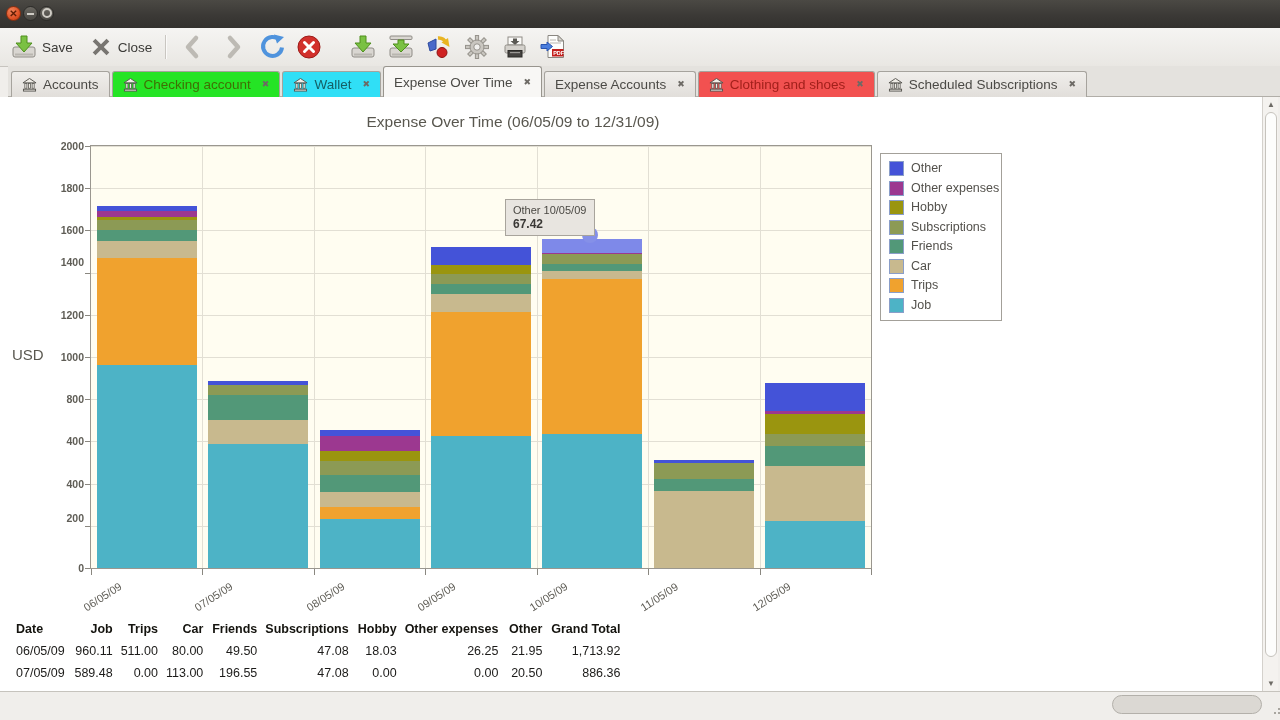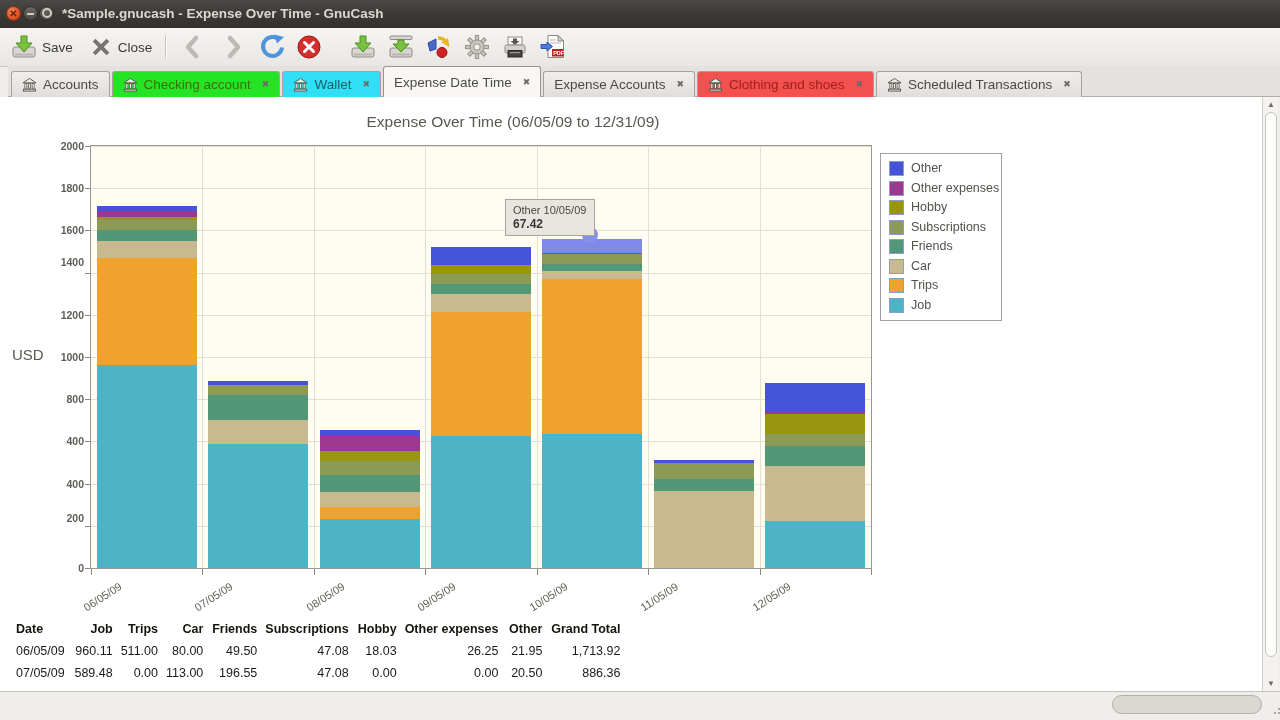--- a/index.html
+++ b/index.html
@@ -82,21 +82,20 @@
 <body>
 
 <div class="titlebar">
   <div class="winbtn close">✕</div>
   <div class="winbtn min">
       <span class="glyph-min"></span>
     </div>
   <div class="winbtn max">
       <span class="glyph-max"></span>
     </div>
-  <div class="wintitle">*Sample.gnucash - Expense Over Time - GnuCash</div>
 </div>
 
 <div class="toolbar">
   <div class="tb-btn" style="margin-left:8px">
     <span>
         <svg width="26" height="26" viewBox="0 0 26 26">
       <rect x="2" y="13" width="22" height="10" rx="2" fill="#d9d6d1" stroke="#8f8c86"></rect>
       <rect x="4" y="19.5" width="18" height="2" fill="#b9b6b0"></rect>
       <path d="M10 2 h6 v7 h5 l-8 9 -8 -9 h5 z" fill="#7ac143" stroke="#4e8f1d"></path>
     </svg>
@@ -248,21 +247,21 @@
           <polygon points="8,0.5 15,5.2 1,5.2" fill="#efece6" stroke="#55534e"></polygon>
           <rect x="3" y="6" width="2.2" height="5" fill="#efece6" stroke="#55534e" stroke-width="0.8"></rect>
           <rect x="6.9" y="6" width="2.2" height="5" fill="#efece6" stroke="#55534e" stroke-width="0.8"></rect>
           <rect x="10.8" y="6" width="2.2" height="5" fill="#efece6" stroke="#55534e" stroke-width="0.8"></rect>
         </svg>
       </div>
       <div style="display: inline;">Wallet</div>
       <div class="tclose">✖</div>
     </div>
     <div class="tab active">
-      <div style="display: inline;">Expense Date Time</div>
+      <div style="display: inline;">Expense Over Time</div>
       <div class="tclose">✖</div>
     </div>
     <div class="tab">
       <div style="display: inline;">Expense Accounts</div>
       <div class="tclose">✖</div>
     </div>
     <div class="tab" style="background: rgb(242, 81, 80); color: rgb(162, 32, 27);">
       <div class="bank">
         <svg width="15" height="14" viewBox="0 0 16 15">
           <rect x="1.5" y="12" width="13" height="2" fill="#efece6" stroke="#55534e"></rect>
@@ -278,21 +277,21 @@
     <div class="tab">
       <div class="bank">
         <svg width="15" height="14" viewBox="0 0 16 15">
           <rect x="1.5" y="12" width="13" height="2" fill="#efece6" stroke="#55534e"></rect>
           <polygon points="8,0.5 15,5.2 1,5.2" fill="#efece6" stroke="#55534e"></polygon>
           <rect x="3" y="6" width="2.2" height="5" fill="#efece6" stroke="#55534e" stroke-width="0.8"></rect>
           <rect x="6.9" y="6" width="2.2" height="5" fill="#efece6" stroke="#55534e" stroke-width="0.8"></rect>
           <rect x="10.8" y="6" width="2.2" height="5" fill="#efece6" stroke="#55534e" stroke-width="0.8"></rect>
         </svg>
       </div>
-      <div style="display: inline;">Scheduled Transactions</div>
+      <div style="display: inline;">Scheduled Subscriptions</div>
       <div class="tclose">✖</div>
     </div>
   </div>
 
 <div class="content">
   <div class="chart-title">Expense Over Time (06/05/09 to 12/31/09)</div>
   <div class="usd-label">USD</div>
 
   <div class="plot">
       <div class="gl-h" style="top: 379.8px;"></div>

